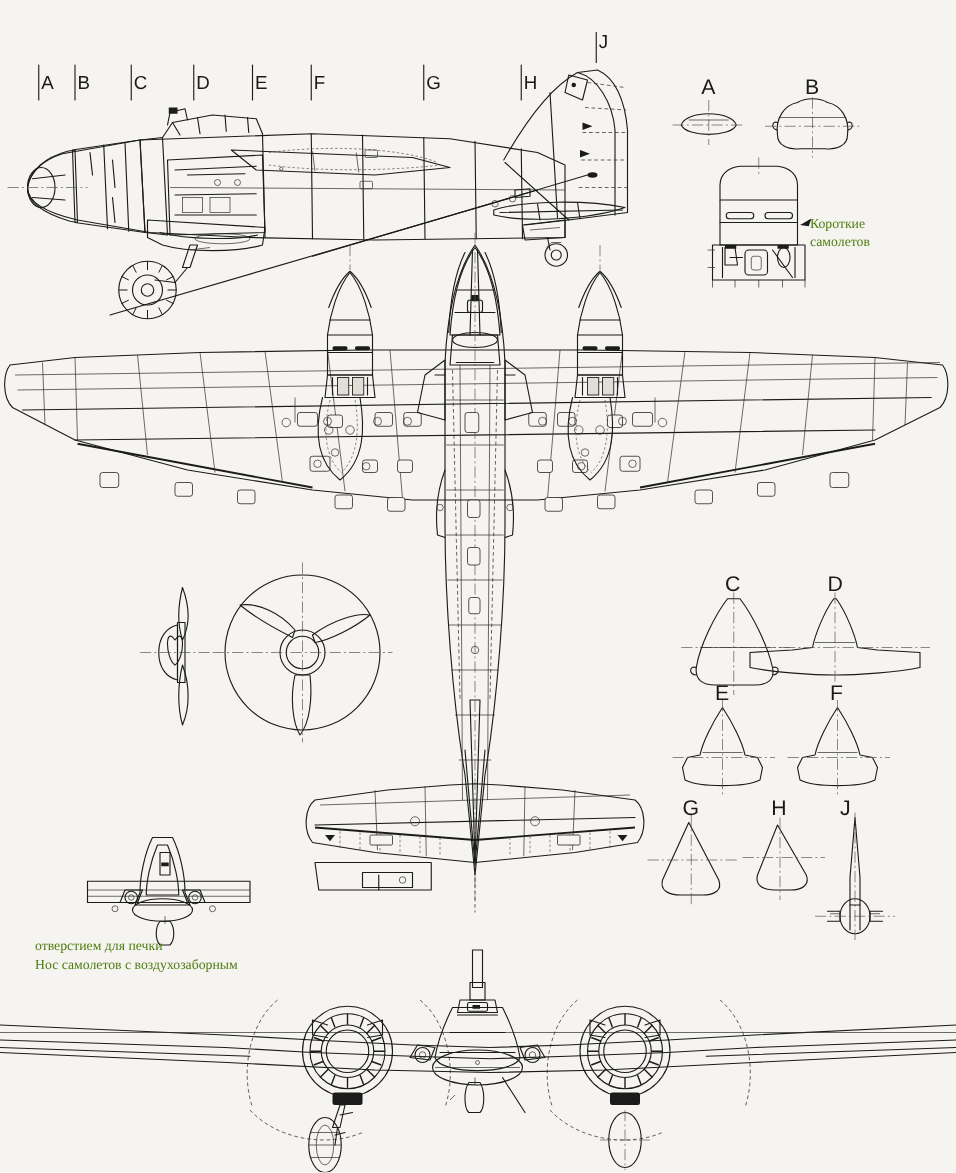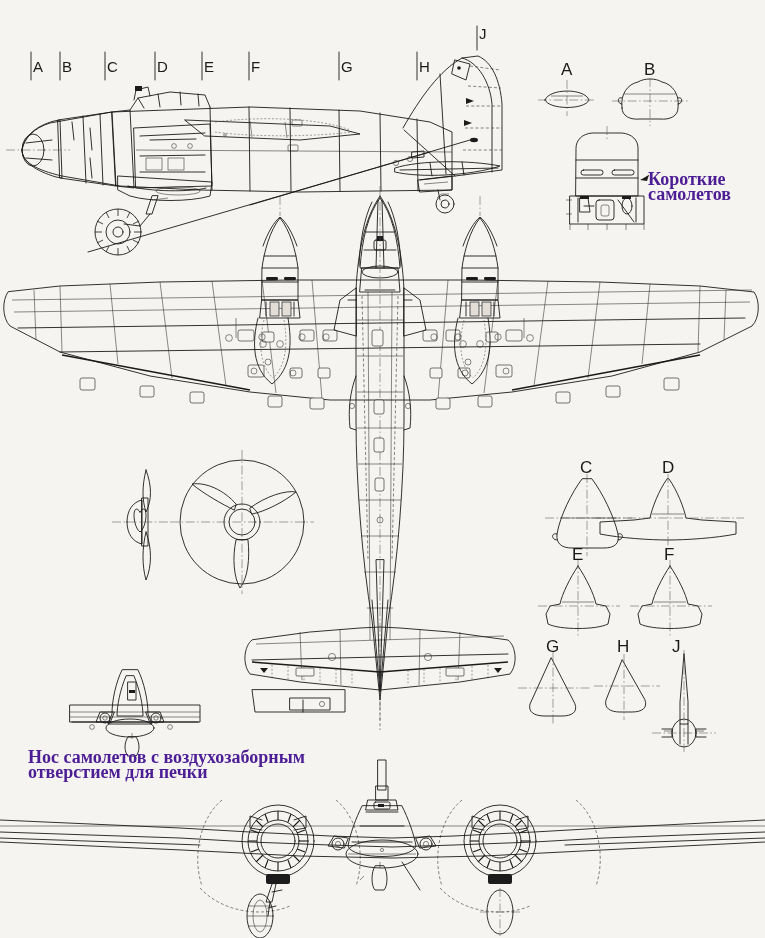--- a/index.html
+++ b/index.html
@@ -9,22 +9,22 @@
     background:#f6f4f0;overflow:hidden;
   }
   #page svg{position:absolute;left:0;top:0;}
   .lbl{
     position:absolute;font-family:"Liberation Sans",sans-serif;
     color:#1a1a1a;white-space:nowrap;
   }
   .station-lbl{font-size:15px;font-weight:400;letter-spacing:0px;}
   .section-lbl{font-size:17px;font-weight:400;}
   .cap{
-    font-family:"Liberation Serif",serif;font-weight:700;
-    font-size:18px;line-height:1.25;color:#4c1d95;
+    font-family:"Liberation Serif",serif;font-weight:400;
+    font-size:11px;line-height:1.25;color:#4d7c0f;
   }
 </style>
 </head>
 <body>
 
 <div id="page">
 
   <svg width="765" height="938" viewBox="0 0 765 938">
     <defs>
       <style>
@@ -758,17 +758,17 @@
   <div class="lbl section-lbl" style="left:546px;top:637px;">G</div>
   <div class="lbl section-lbl" style="left:617px;top:637px;">H</div>
   <div class="lbl section-lbl" style="left:672px;top:637px;">J</div>
 
   <div class="lbl cap" style="left:648px;top:172px;line-height:15px;">
     <div>Короткие</div>
     <div>самолетов</div>
   </div>
 
   <div class="lbl cap" style="left:28px;top:750px;line-height:15px;">
+    <div>отверстием для печки</div>
     <div>Нос самолетов с воздухозаборным</div>
-    <div>отверстием для печки</div>
   </div>
 
 </div>
 
 </body></html>

